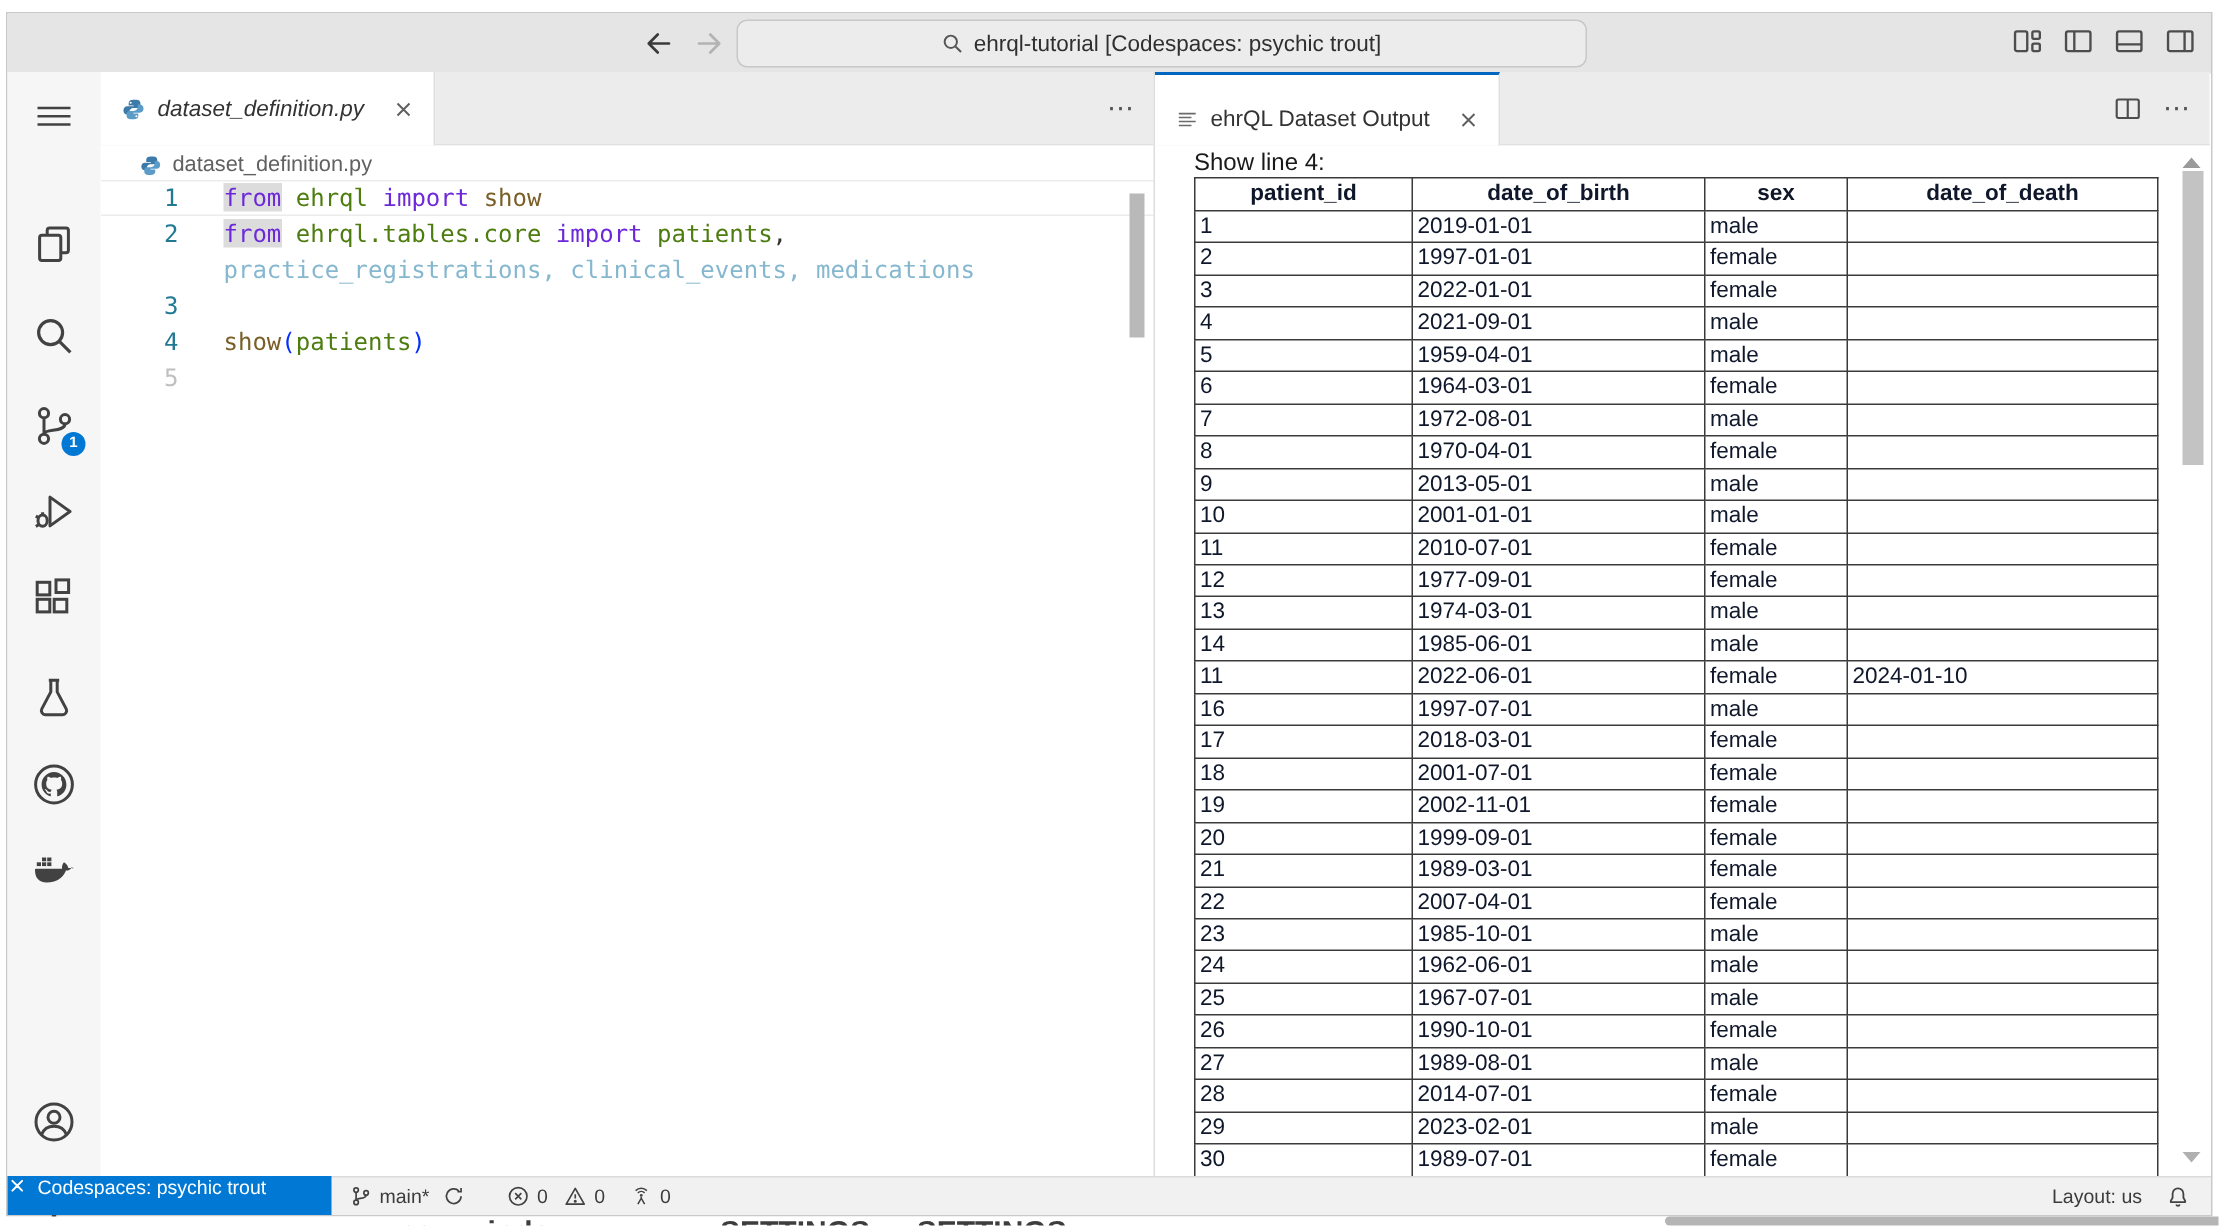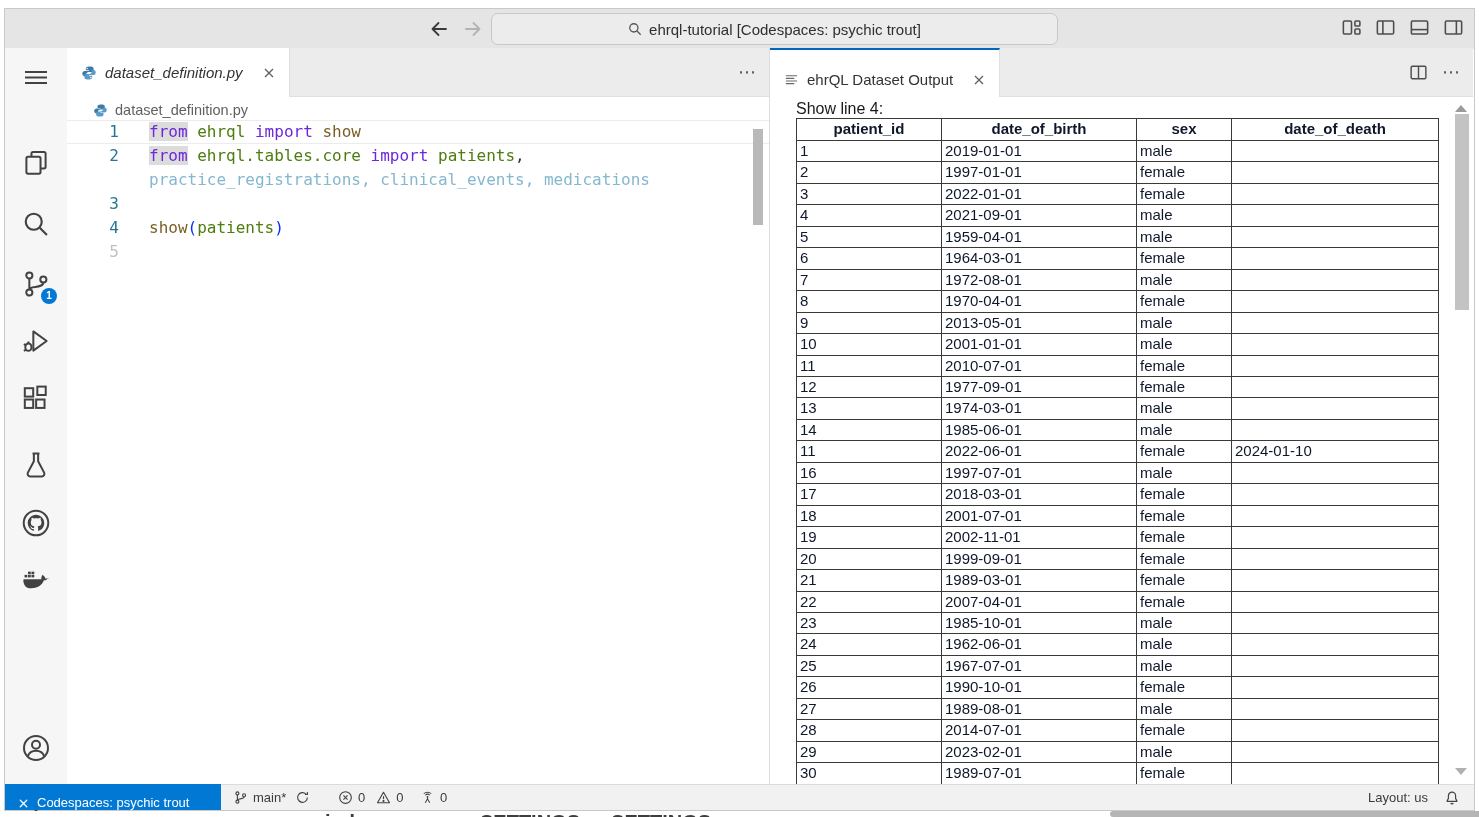--- a/index.html
+++ b/index.html
@@ -101,21 +101,21 @@
   .wv-arrow.up{top:8px;border-bottom:7px solid #9a9a9a}
   .wv-arrow.down{bottom:10px;border-top:7px solid #b0b0b0}
 
   
   #statusbar{
     position:absolute;left:0;right:0;bottom:0;height:25px;background:#f1f1f1;
     border-top:1px solid #dcdcdc;font-size:13px;color:#3c3c3c;
   }
   #remote-indicator{
     position:absolute;left:0;top:-1px;height:26px;width:216px;background:#0078d4;color:#fff;
-    display:flex;align-items:flex-end;gap:7px;padding-left:12px;box-sizing:border-box;cursor:pointer;
+    display:flex;align-items:flex-start;gap:7px;box-sizing:border-box;cursor:pointer;
   }
   .sb-group{position:absolute;top:0;height:25px;display:flex;align-items:center;gap:5px;cursor:pointer}
   .sb-icon{width:15px;height:15px;color:#424242}
   #sb-right{position:absolute;right:14px;top:0;height:25px;display:flex;align-items:center;gap:16px}
 
   
   #below-strip{position:absolute;left:0;top:811px;width:1479px;height:6px;overflow:hidden;background:#fff}
   .below-text{position:absolute;top:0;font-size:20px;font-weight:bold;color:#3d3d3d;white-space:nowrap}
   #below-bar{position:absolute;left:1110px;top:811px;width:369px;height:6px;background:#b5b5b5;border-radius:3px 0 0 3px}
 </style>

